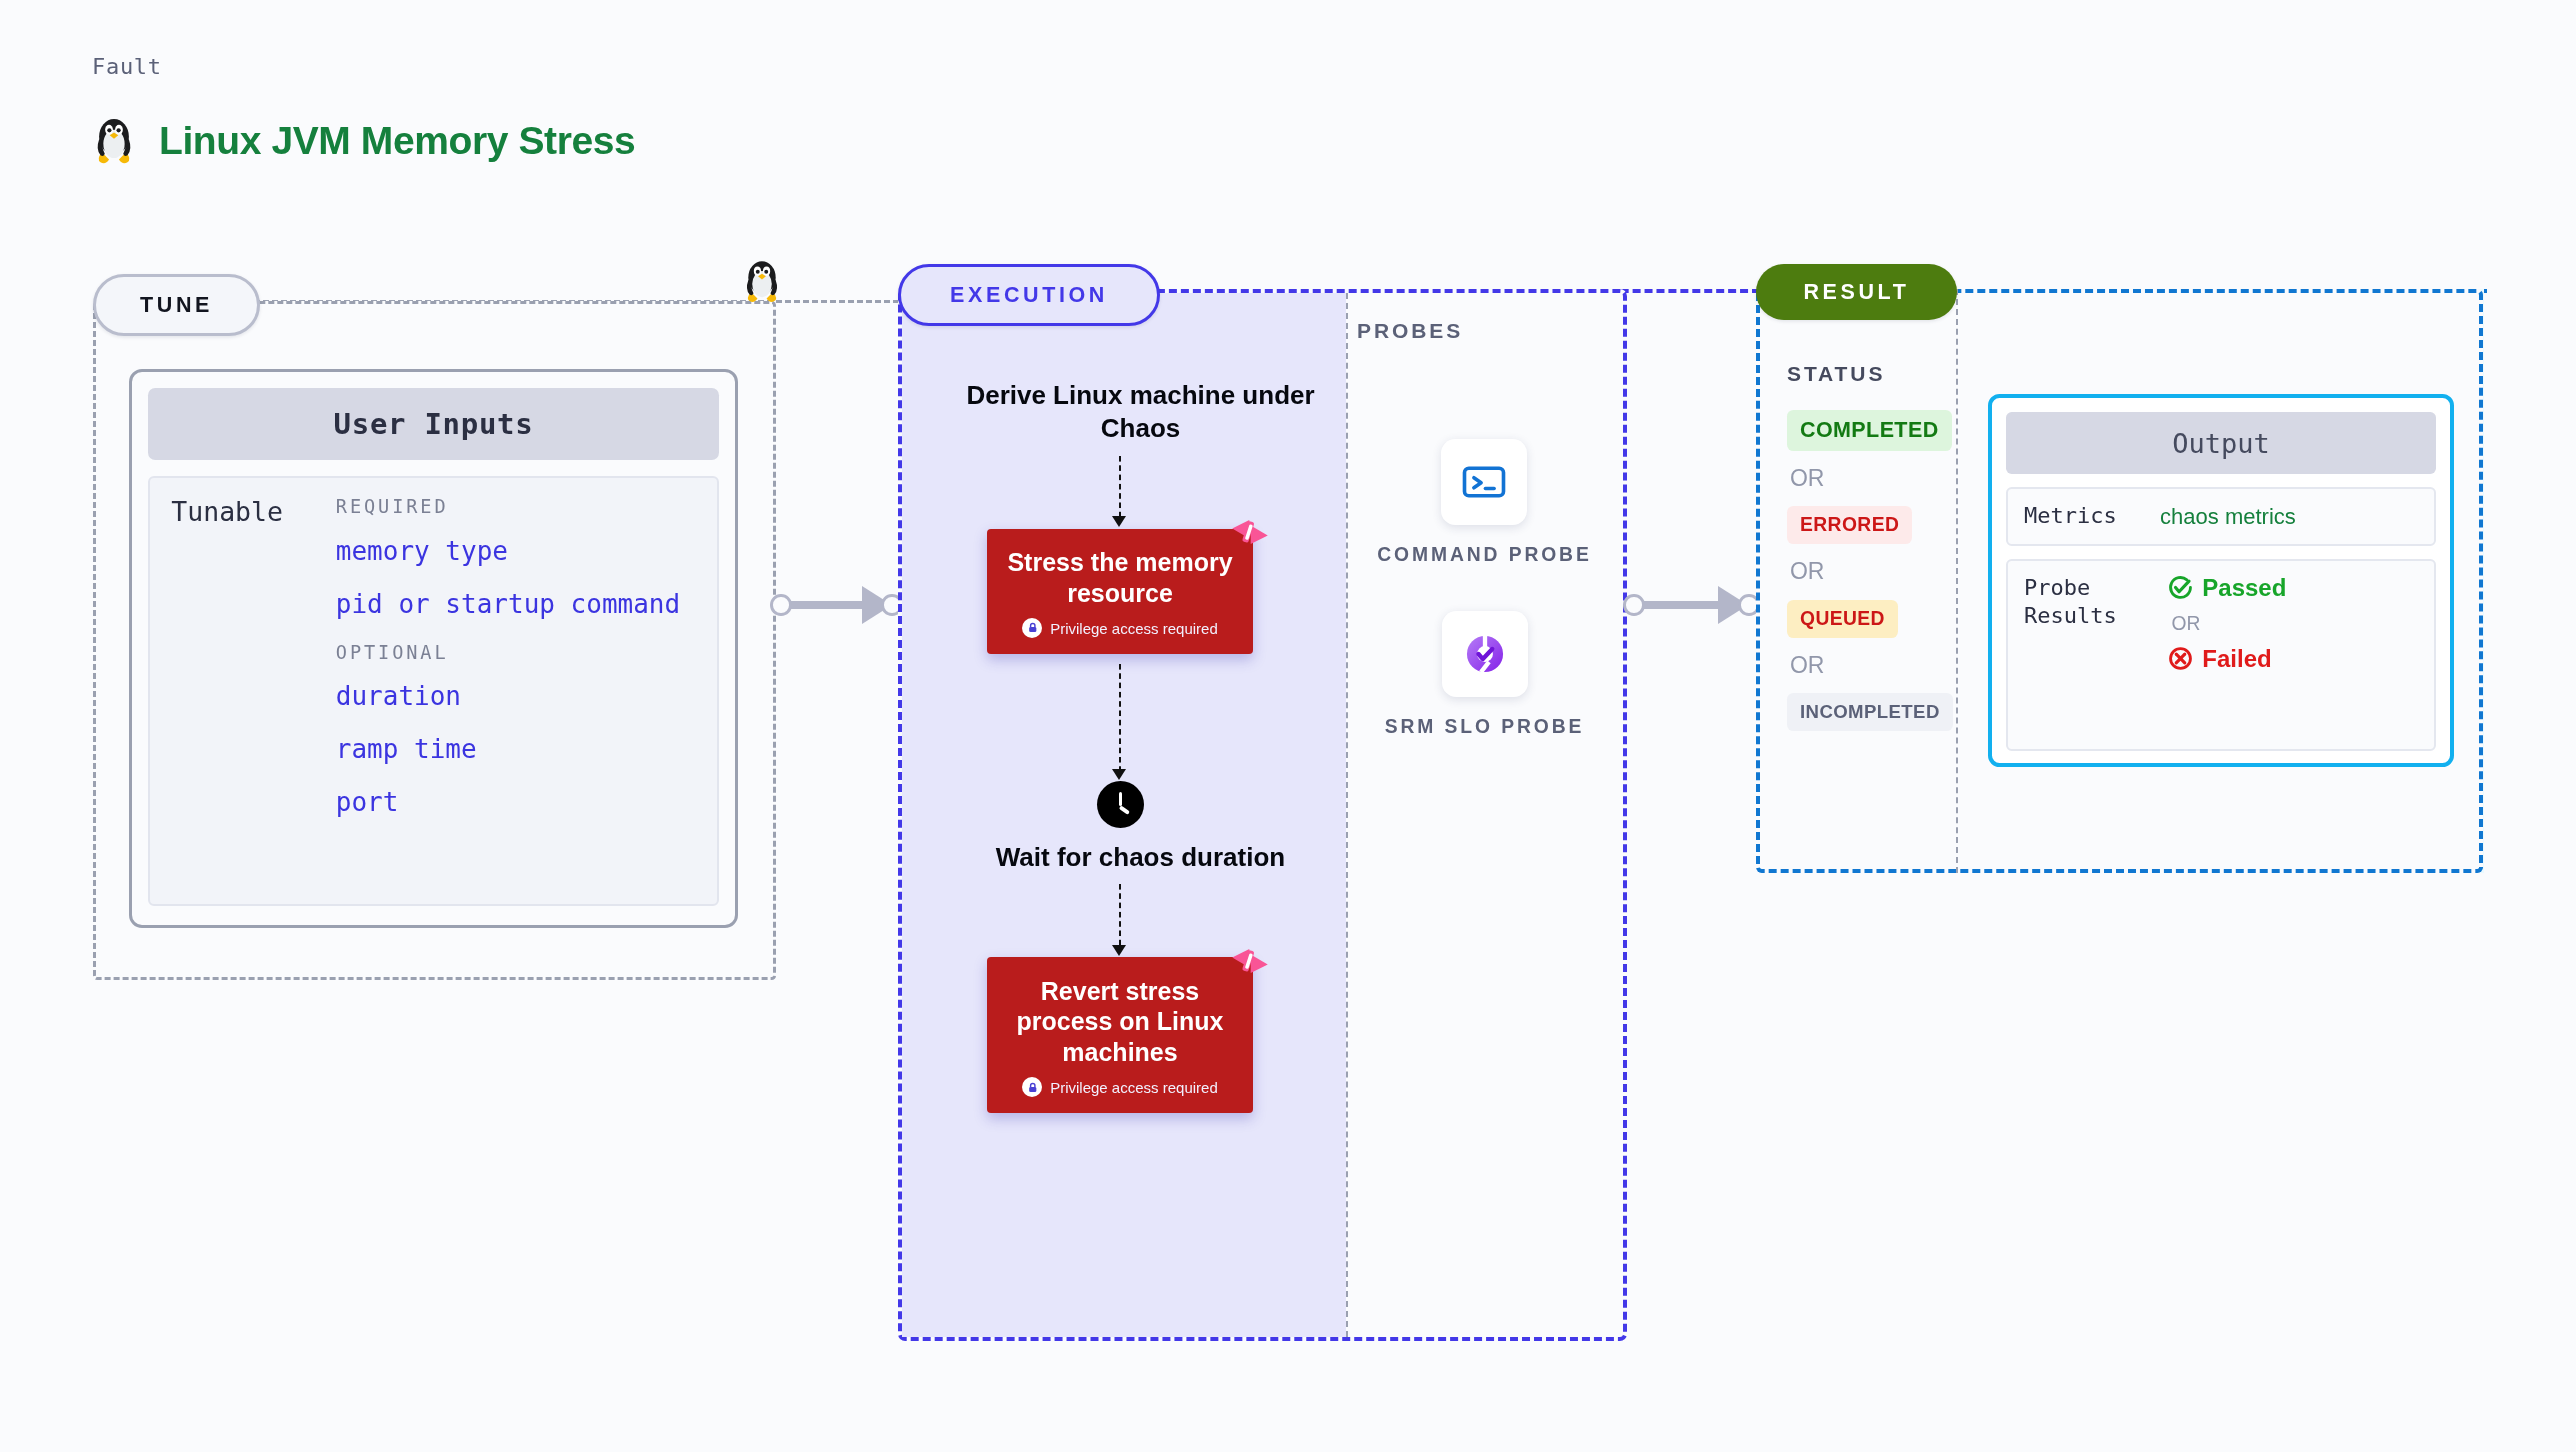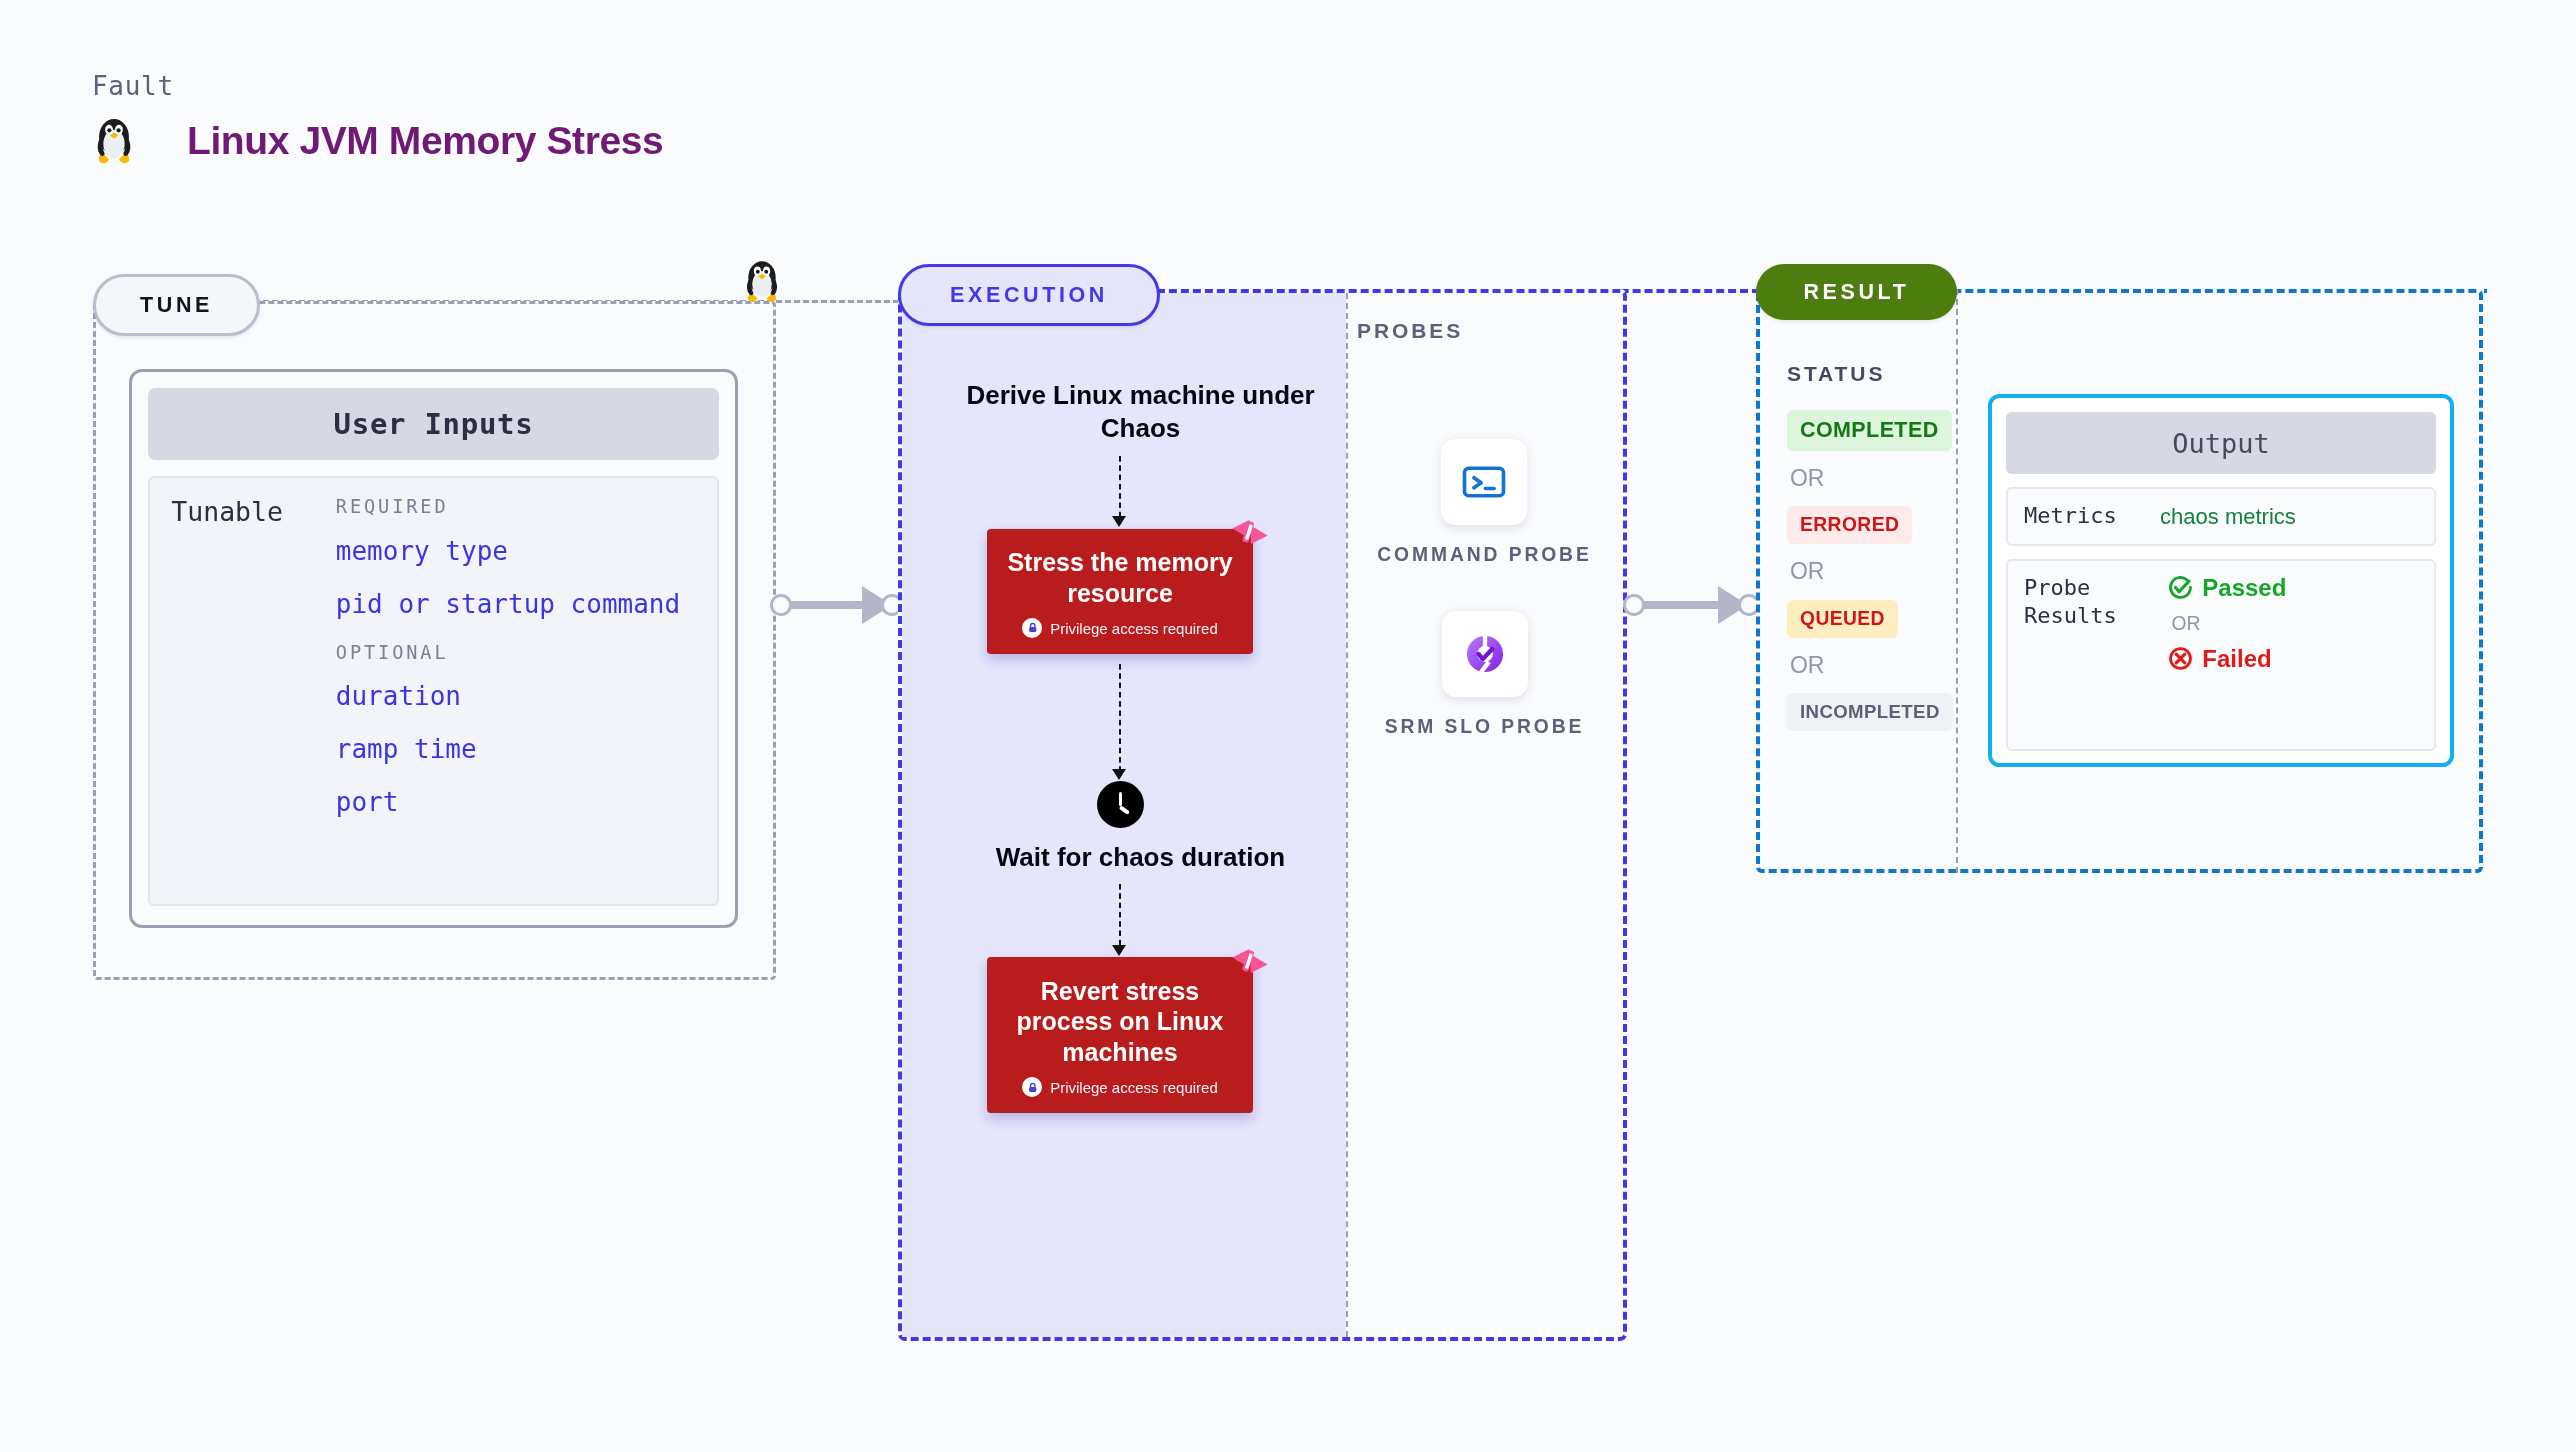--- a/index.html
+++ b/index.html
@@ -5,30 +5,30 @@
   html,body{margin:0;padding:0;}
   body{
     width:2576px;height:1452px;
     background:#fafbfd;
     font-family:"Liberation Sans", sans-serif;
     position:relative;overflow:hidden;
   }
 
   
   #fault-label{
-    position:absolute;left:92px;top:71px;
-    font-family:"DejaVu Sans Mono", monospace;
-    font-size:26px;color:#5b6178;letter-spacing:0.7px;
+    position:absolute;left:92px;top:54px;
+    font-family:"DejaVu Sans Mono", monospace;
+    font-size:22px;color:#5b6178;letter-spacing:0.7px;
   }
   #fault-title-row{
     position:absolute;left:92px;top:115px;
     display:flex;align-items:center;gap:23px;
   }
   #fault-title{
-    font-size:39px;font-weight:bold;color:#701a75;letter-spacing:-0.4px;margin-left:28px;
+    font-size:39px;font-weight:bold;color:#15803d;letter-spacing:-0.4px;
   }
 
   
   .penguin{position:relative;display:inline-block;}
   .penguin svg{display:block;}
 
   
   .stage-pill{
     position:absolute;z-index:6;
     display:flex;align-items:center;justify-content:center;

